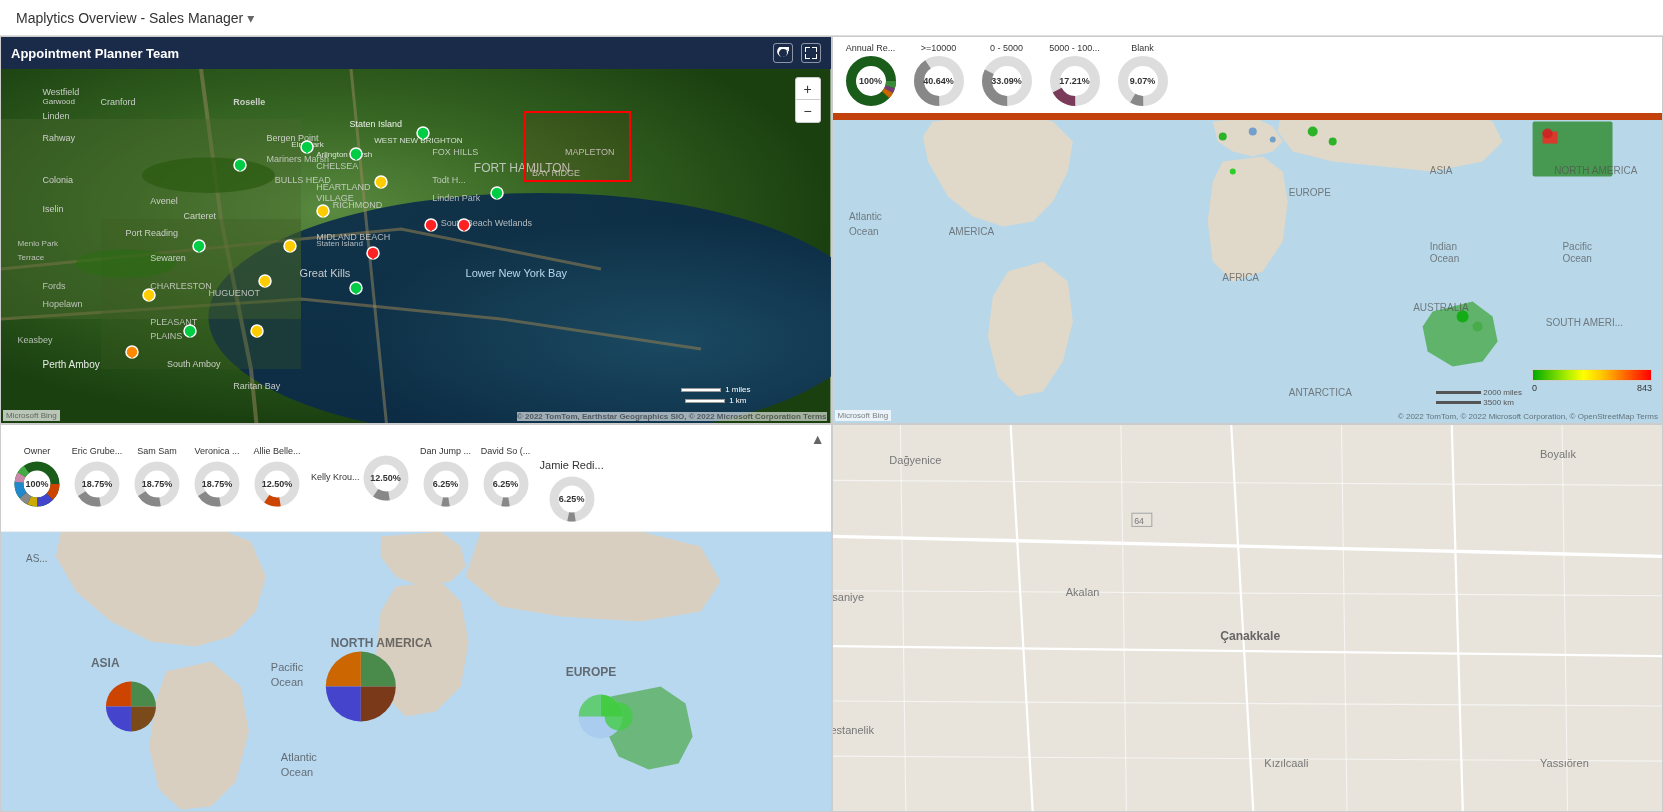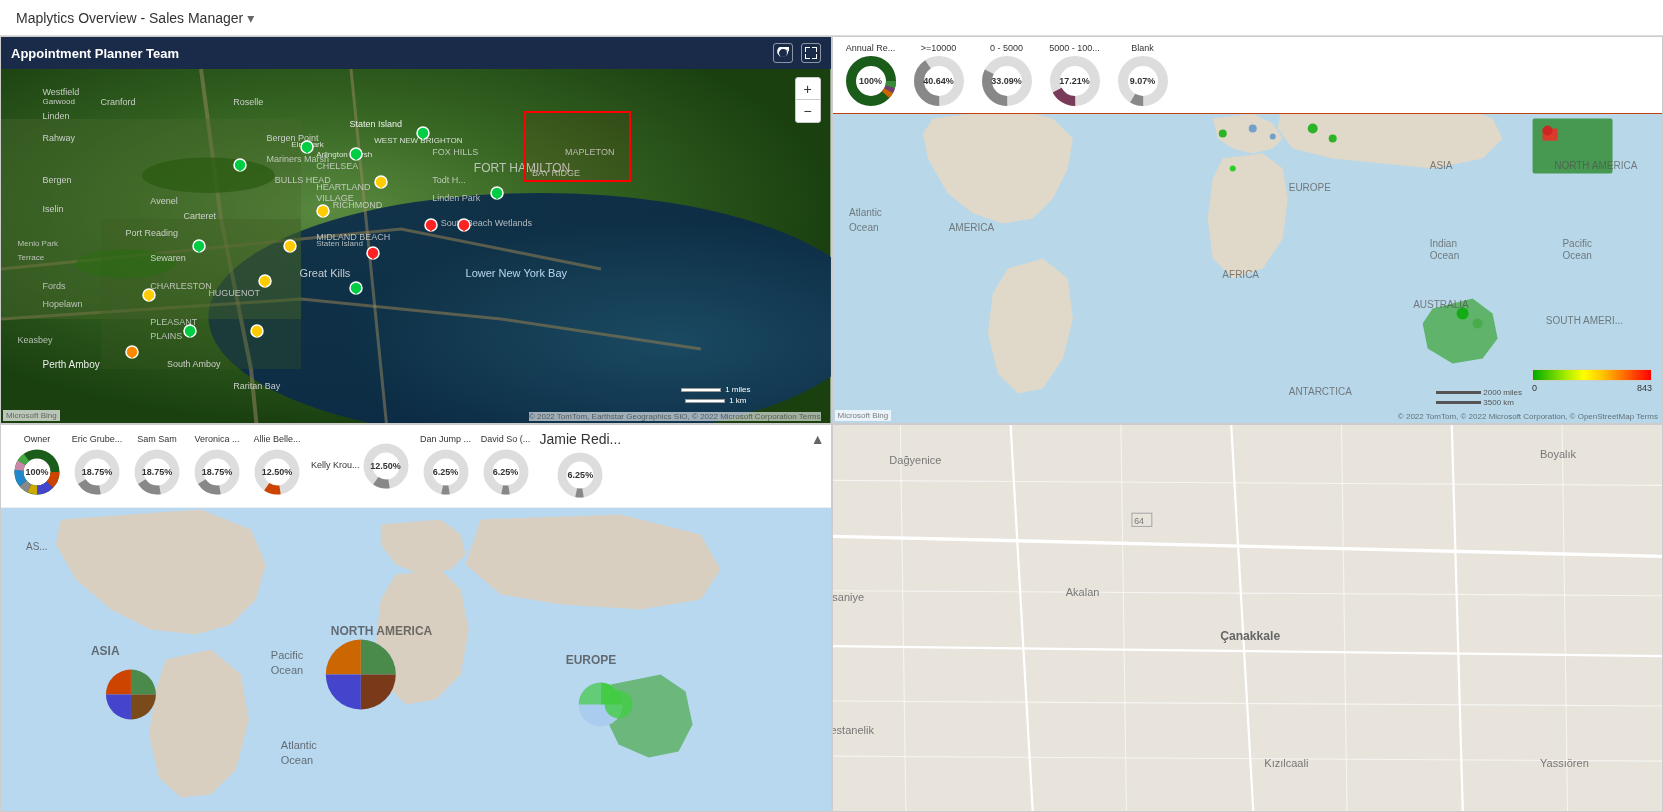--- a/index.html
+++ b/index.html
@@ -79,23 +79,24 @@
       bottom: 2px;
       left: 2px;
       font-size: 8px;
       color: rgba(0,0,0,0.5);
       background: rgba(255,255,255,0.7);
       padding: 1px 3px;
     }
     .map-attribution {
       position: absolute;
       bottom: 2px;
-      right: 10px;
+      right: 4px;
       font-size: 8px;
       color: rgba(0,0,0,0.6);
+      font-weight: bold;
     }
 
     
     .map-text-label {
       position: absolute;
       font-size: 9px;
       color: rgba(255,255,255,0.8);
       font-weight: 400;
       white-space: nowrap;
       pointer-events: none;
@@ -163,25 +164,25 @@
 
           <rect x="0" y="50" width="300" height="200" fill="#4a6a30" opacity="0.4"></rect>
           <rect x="100" y="150" width="200" height="150" fill="#3a5a20" opacity="0.3"></rect>
 
           <ellipse cx="25%" cy="30%" rx="8%" ry="5%" fill="#2a5a10" opacity="0.7"></ellipse>
           <ellipse cx="15%" cy="55%" rx="6%" ry="4%" fill="#2a6a10" opacity="0.6"></ellipse>
         </svg>
 
         <span class="map-text-label" style="top:8%;left:5%;color:rgba(220,220,220,0.9);font-size:8px;">Garwood</span>
         <span class="map-text-label" style="top:8%;left:12%;font-size:9px;color:rgba(220,220,220,0.9);">Cranford</span>
-        <span class="map-text-label" style="top:8%;left:28%;font-size:9px;color:rgba(220,220,220,0.9);">Roselle</span>
+        <span class="map-text-label" style="top:8%;left:28%;font-size:9px;color:rgba(220,220,220,0.9);font-weight:bold;">Roselle</span>
         <span class="map-text-label" style="top:5%;left:5%;color:rgba(220,220,220,0.9);">Westfield</span>
         <span class="map-text-label" style="top:12%;left:5%;color:rgba(220,220,220,0.9);">Linden</span>
         <span class="map-text-label" style="top:18%;left:5%;color:rgba(220,220,220,0.9);">Rahway</span>
-        <span class="map-text-label" style="top:30%;left:5%;color:rgba(220,220,220,0.9);">Bergen</span>
+        <span class="map-text-label" style="top:30%;left:5%;color:rgba(220,220,220,0.9);">Colonia</span>
         <span class="map-text-label" style="top:38%;left:5%;color:rgba(220,220,220,0.9);">Iselin</span>
         <span class="map-text-label" style="top:48%;left:2%;color:rgba(220,220,220,0.8);font-size:8px;">Menlo Park</span>
         <span class="map-text-label" style="top:52%;left:2%;color:rgba(220,220,220,0.8);font-size:8px;">Terrace</span>
         <span class="map-text-label" style="top:60%;left:5%;color:rgba(220,220,220,0.8);">Fords</span>
         <span class="map-text-label" style="top:65%;left:5%;color:rgba(220,220,220,0.8);">Hopelawn</span>
         <span class="map-text-label" style="top:75%;left:2%;color:rgba(220,220,220,0.8);">Keasbey</span>
         <span class="map-text-label" style="top:82%;left:5%;color:rgba(255,255,255,0.9);font-size:10px;">Perth Amboy</span>
         <span class="map-text-label" style="top:36%;left:18%;color:rgba(220,220,220,0.9);">Avenel</span>
         <span class="map-text-label" style="top:40%;left:22%;color:rgba(220,220,220,0.9);">Carteret</span>
         <span class="map-text-label" style="top:45%;left:15%;color:rgba(220,220,220,0.9);">Port Reading</span>
@@ -309,21 +310,21 @@
         </div>
 
         <div class="bing-watermark">Microsoft Bing</div>
         <div class="map-attribution" style="font-size:8px;color:rgba(0,0,0,0.5);background:rgba(255,255,255,0.6);">© 2022 TomTom, Earthstar Geographics SIO, © 2022 Microsoft Corporation  Terms</div>
       </div>
     </div>
   </div>
 
   <div class="panel">
 
-    <div style="display:flex;align-items:center;gap:16px;padding:6px 12px;border-bottom:1px solid #c2410c;background:#fff;flex-shrink:0;">
+    <div style="display:flex;align-items:center;gap:16px;padding:6px 12px;border-bottom:7px solid #c2410c;background:#fff;flex-shrink:0;">
 
       <div style="display:flex;flex-direction:column;align-items:center;">
         <div style="font-size:9px;color:#333;margin-bottom:2px;">Annual Re...</div>
         <div style="position:relative;width:52px;height:52px;">
           <svg width="52" height="52" viewBox="0 0 52 52">
             <circle cx="26" cy="26" r="20" fill="none" stroke="#1a5c1a" stroke-width="10"></circle>
             <circle cx="26" cy="26" r="20" fill="none" stroke="#3a8a3a" stroke-width="10" stroke-dasharray="6 120" stroke-dashoffset="0"></circle>
             <circle cx="26" cy="26" r="20" fill="none" stroke="#7a3a7a" stroke-width="10" stroke-dasharray="4 122" stroke-dashoffset="-6"></circle>
             <circle cx="26" cy="26" r="20" fill="none" stroke="#cc6600" stroke-width="10" stroke-dasharray="5 121" stroke-dashoffset="-10"></circle>
           </svg>
@@ -551,21 +552,21 @@
         <div style="position:relative;width:52px;height:52px;">
           <svg width="52" height="52" viewBox="0 0 52 52">
             <circle cx="26" cy="26" r="18" fill="none" stroke="#ddd" stroke-width="9"></circle>
             <circle cx="26" cy="26" r="18" fill="none" stroke="#888" stroke-width="9" stroke-dasharray="7 106" stroke-dashoffset="-25"></circle>
           </svg>
           <div style="position:absolute;top:50%;left:50%;transform:translate(-50%,-50%);font-size:9px;font-weight:700;color:#333;">6.25%</div>
         </div>
       </div>
 
       <div style="display:flex;flex-direction:column;align-items:center;">
-        <div style="font-size:14px;color:#333;margin-bottom:2px;">Jamie Redi...</div>
+        <div style="font-size:11px;color:#333;margin-bottom:2px;margin-top:28px;">Jamie Redi...</div>
         <div style="position:relative;width:52px;height:52px;">
           <svg width="52" height="52" viewBox="0 0 52 52">
             <circle cx="26" cy="26" r="18" fill="none" stroke="#ddd" stroke-width="9"></circle>
             <circle cx="26" cy="26" r="18" fill="none" stroke="#888" stroke-width="9" stroke-dasharray="7 106" stroke-dashoffset="-25"></circle>
           </svg>
           <div style="position:absolute;top:50%;left:50%;transform:translate(-50%,-50%);font-size:9px;font-weight:700;color:#333;">6.25%</div>
         </div>
       </div>
     </div>
 

